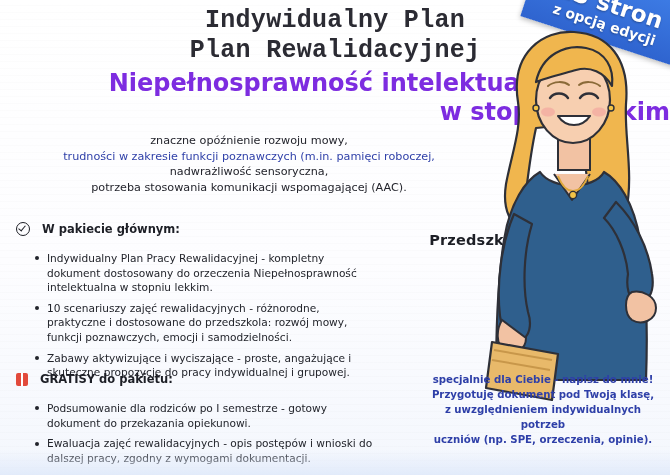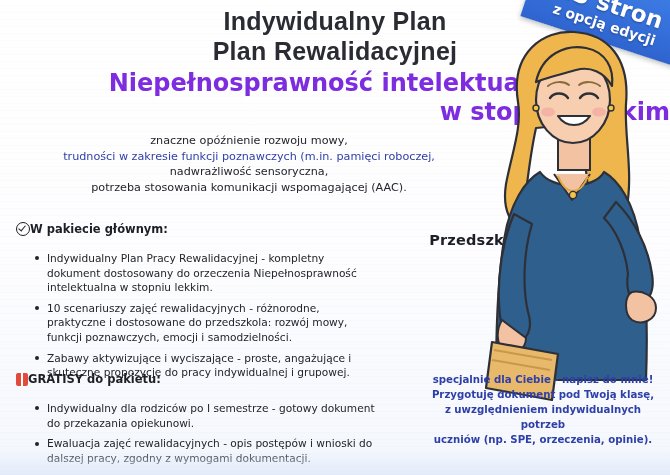--- a/index.html
+++ b/index.html
@@ -32,21 +32,21 @@
 
   
   .title-block {
     position: absolute;
     top: 6px;
     left: 0;
     width: 670px;
     text-align: center;
   }
   .title-line {
-    font-family: Liberation Sans, sans-serif;
+    font-family: Liberation Mono, monospace;
     font-weight: bold;
     color: #2b2b33;
     font-size: 25px;
     line-height: 30px;
     letter-spacing: 0.3px;
   }
   .subtitle-1 {
     font-family: "DejaVu Sans", sans-serif;
     font-weight: bold;
     font-size: 24px;
@@ -117,21 +117,21 @@
     position: absolute;
     left: 16px;
     width: 380px;
   }
   .sec-main { top: 222px; }
   .sec-bonus { top: 372px; }
 
   .sec-head {
     display: flex;
     align-items: flex-end;
-    gap: 0;
+    gap: 12px;
     font-weight: bold;
     font-size: 11.5px;
     color: #1d1f26;
     margin-bottom: 4px;
   }
   .sec-head .badge-check {
     display: inline-block;
     width: 12px;
     height: 12px;
     border: 1.6px solid #1d1f26;
@@ -277,21 +277,21 @@
       <li>Zabawy aktywizujące i wyciszające - proste, angażujące i skuteczne propozycje do pracy indywidualnej i grupowej.</li>
     </ul>
   </div>
 
   <div class="section sec-bonus">
     <div class="sec-head">
       <span class="badge-gift"></span>
       <span>GRATISY do pakietu:</span>
     </div>
     <ul class="bullets">
-      <li>Indywidualny dla rodziców po I semestrze - gotowy dokument do przekazania opiekunowi.</li>
+      <li>Podsumowanie dla rodziców po I semestrze - gotowy dokument do przekazania opiekunowi.</li>
       <li>Ewaluacja zajęć rewalidacyjnych - opis postępów i wnioski do dalszej pracy, zgodny z wymogami dokumentacji.</li>
     </ul>
   </div>
 
   <div class="przedszkole">Przedszkole</div>
 
   <div class="illu">
     <svg width="205" height="400" viewBox="0 0 205 400" xmlns="http://www.w3.org/2000/svg">
 
       <path d="M52 78 C44 28 78 6 108 8 C142 10 164 34 160 80 C158 112 168 150 160 188 C154 214 140 222 128 212 C120 150 118 120 112 100 L70 104 C62 140 60 176 56 196 C46 206 36 186 40 160 C46 128 56 104 52 78 Z" fill="#f0b64e" stroke="#2e3038" stroke-width="2.2" stroke-linejoin="round"></path>

